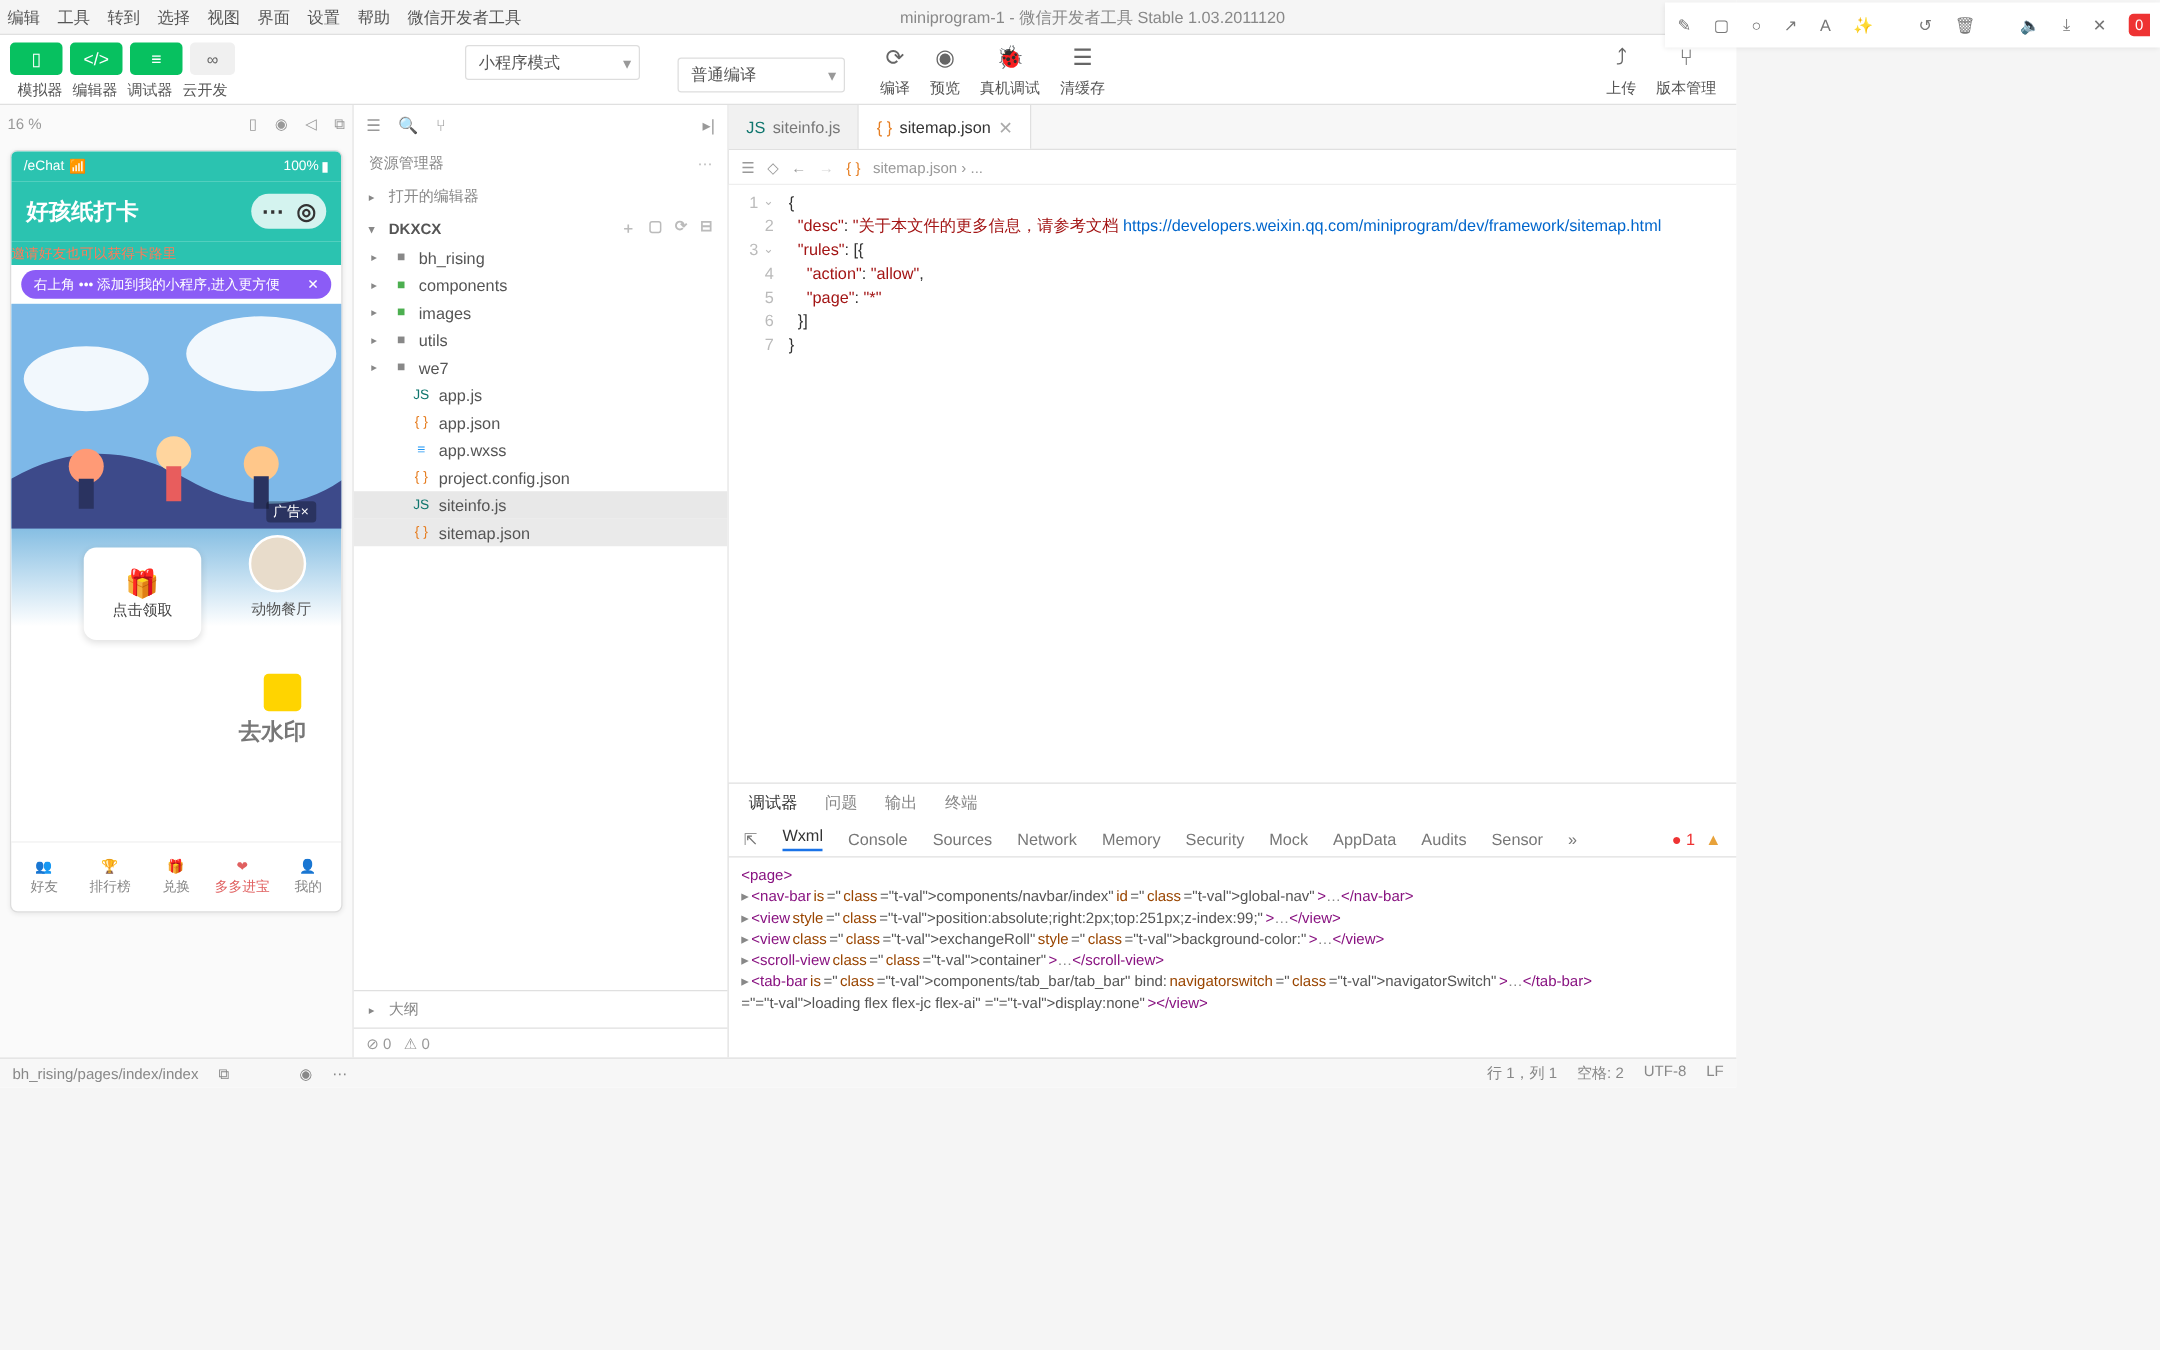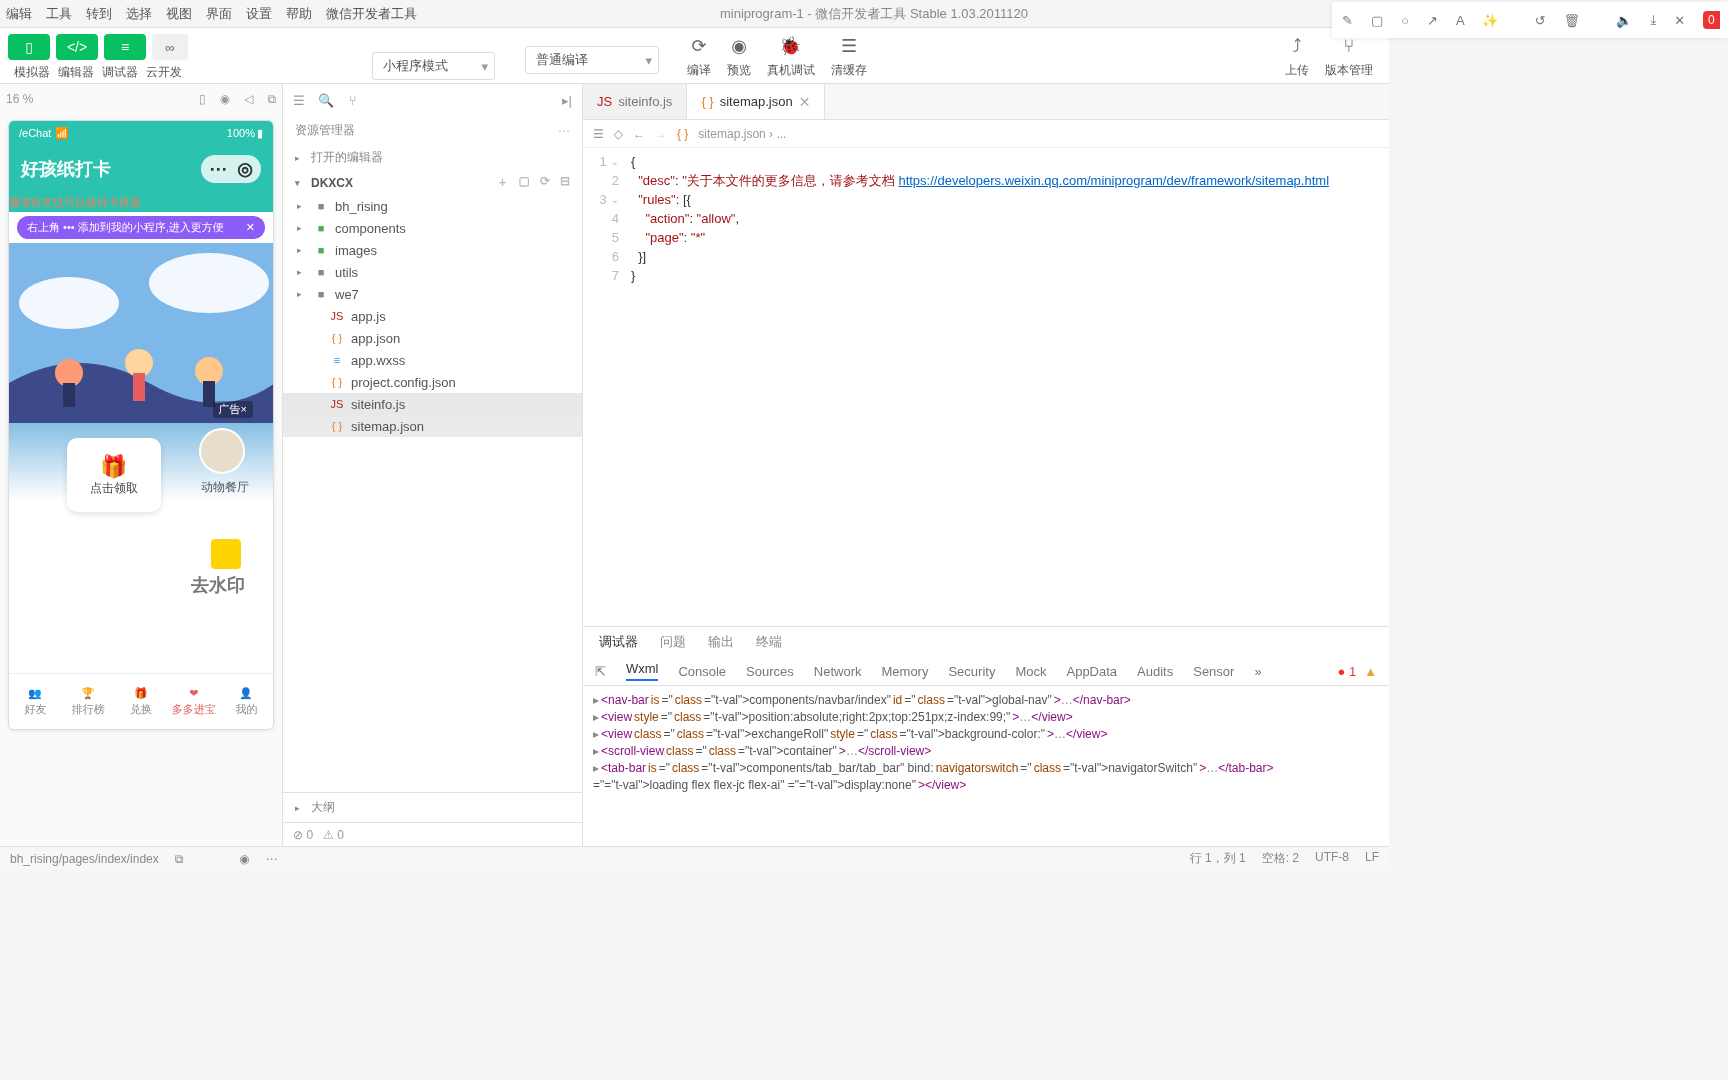--- a/index.html
+++ b/index.html
@@ -57,42 +57,42 @@
 .exp-header { font-size: 12px; color: #888; padding: 6px 12px; display: flex; align-items: center; }
 .exp-header .acts { margin-left: auto; color: #bbb; }
 .exp-sec { font-size: 12px; color: #888; padding: 4px 12px; display: flex; align-items: center; gap: 6px; }
 .tree { flex: 1; overflow: auto; font-size: 13px; }
 .tree-row { display: flex; align-items: center; height: 22px; padding-left: 14px; gap: 6px; cursor: default; }
 .tree-row.sel { background: #e8e8e8; }
 .tree-row.act { background: #eaeaea; }
 .tree-icon { width: 16px; display: inline-flex; justify-content: center; font-size: 11px; }
 .ft-folder { color: #888; }
 .ft-green { color: #4caf50; }
-.ft-js { color: #b91c1c; }
+.ft-js { color: #0f766e; }
 .ft-json { color: #e67e22; }
 .ft-css { color: #2196f3; }
 .caret { width: 10px; color: #888; font-size: 9px; }
 .exp-outline { border-top: 1px solid #e0e0e0; padding: 6px 12px; font-size: 12px; color: #888; display: flex; align-items: center; gap: 6px; }
 .exp-status { border-top: 1px solid #e0e0e0; height: 24px; display: flex; align-items: center; padding: 0 10px; font-size: 12px; color: #999; gap: 10px; }
 
 
 .edit-col { flex: 1; display: flex; flex-direction: column; min-width: 0; }
 .tabs { height: 36px; display: flex; align-items: stretch; border-bottom: 1px solid #e0e0e0; background: #f7f7f7; }
 .tab { display: flex; align-items: center; padding: 0 14px; gap: 6px; font-size: 13px; color: #777; border-right: 1px solid #e0e0e0; background: #f1f1f1; }
 .tab.active { background: #fff; color: #333; }
 .tab .close { color: #aaa; font-size: 14px; }
 .breadcrumb { height: 28px; display: flex; align-items: center; padding: 0 10px; gap: 10px; color: #999; font-size: 12px; border-bottom: 1px solid #eee; }
 .editor { flex: 1; display: flex; background: #fff; font-family: Consolas, "Courier New", monospace; font-size: 13px; overflow: auto; }
 .gutter { width: 48px; text-align: right; color: #bbb; padding: 4px 12px 4px 0; line-height: 19px; }
 .gutter .fold { font-size: 10px; color: #bbb; float: right; margin-left: 4px; }
 .code { padding: 4px 0; line-height: 19px; white-space: pre; }
 .tok-key { color: #a31515; }
 .tok-str { color: #a31515; }
 .tok-punc { color: #333; }
-.tok-link { color: #0066cc; text-decoration: underline; }
+.tok-link { color: #0066cc; }
 
 
 .devtools { border-top: 1px solid #e0e0e0; display: flex; flex-direction: column; }
 .dt-tabs1 { display: flex; gap: 22px; padding: 6px 16px; font-size: 13px; color: #888; }
 .dt-tabs1 .on { color: #333; }
 .dt-tabs2 { display: flex; align-items: center; gap: 20px; padding: 4px 12px; border-bottom: 1px solid #e0e0e0; font-size: 13px; color: #777; }
 .dt-tabs2 .on { color: #333; border-bottom: 2px solid #1a73e8; padding-bottom: 3px; }
 .dt-tabs2 .warn { margin-left: auto; display: flex; gap: 8px; align-items: center; }
 .dt-body { display: flex; height: 160px; }
 .dt-dom { flex: 1; padding: 6px 10px; font-family: Consolas, monospace; font-size: 12px; color: #555; line-height: 17px; overflow: auto; }
@@ -147,21 +147,21 @@
       </div>
       <div class="tb-labels">
         <span>模拟器</span>
         <span>编辑器</span>
         <span>调试器</span>
         <span>云开发</span>
       </div>
     </div>
 
     <div style="width:180px"></div>
-    <div class="tb-select" style="width:123px;margin-top:18px">小程序模式</div>
+    <div class="tb-select" style="width:140px;margin-top:2px">小程序模式</div>
     <div style="width:30px"></div>
     <div class="tb-select" style="width:134px;margin-top:12px">普通编译</div>
     <div style="width:20px"></div>
 
     <div class="tb-col">
         <div class="icn">⟳</div>
         <span>编译</span>
       </div>
     <div class="tb-col">
         <div class="icn">◉</div>
@@ -422,20 +422,23 @@
           <span>Audits</span>
           <span>Sensor</span>
           <span>»</span>
           <span class="warn">
             <span style="color:#e33">● <span>1</span></span>
             <span style="color:#e8a23a">▲</span>
           </span>
         </div>
         <div class="dt-body">
           <div class="dt-dom" id="domtree">
+              <div class="row">
+                <span class="t-tag">&lt;page&gt;</span>
+              </div>
               <div class="row"><span style="color:#888">▸</span> <span class="t-tag">&lt;nav-bar</span> <span class="t-attr">is</span>="<span <span="" class="t-attr">class</span>="t-val"&gt;components/navbar/index" <span class="t-attr">id</span>="<span <span="" class="t-attr">class</span>="t-val"&gt;global-nav"<span class="t-tag">&gt;<span class="t-ellipsis">…</span>&lt;/nav-bar&gt;</span></div>
               <div class="row"><span style="color:#888">▸</span> <span class="t-tag">&lt;view</span> <span class="t-attr">style</span>="<span <span="" class="t-attr">class</span>="t-val"&gt;position:absolute;right:2px;top:251px;z-index:99;"<span class="t-tag">&gt;<span class="t-ellipsis">…</span>&lt;/view&gt;</span></div>
               <div class="row"><span style="color:#888">▸</span> <span class="t-tag">&lt;view</span> <span class="t-attr">class</span>="<span <span="" class="t-attr">class</span>="t-val"&gt;exchangeRoll" <span class="t-attr">style</span>="<span <span="" class="t-attr">class</span>="t-val"&gt;background-color:"<span class="t-tag">&gt;<span class="t-ellipsis">…</span>&lt;/view&gt;</span></div>
               <div class="row"><span style="color:#888">▸</span> <span class="t-tag">&lt;scroll-view</span> <span class="t-attr">class</span>="<span <span="" class="t-attr">class</span>="t-val"&gt;container"<span class="t-tag">&gt;<span class="t-ellipsis">…</span>&lt;/scroll-view&gt;</span></div>
               <div class="row"><span style="color:#888">▸</span> <span class="t-tag">&lt;tab-bar</span> <span class="t-attr">is</span>="<span <span="" class="t-attr">class</span>="t-val"&gt;components/tab_bar/tab_bar" bind:<span class="t-attr">navigatorswitch</span>="<span <span="" class="t-attr">class</span>="t-val"&gt;navigatorSwitch"<span class="t-tag">&gt;<span class="t-ellipsis">…</span>&lt;/tab-bar&gt;</span></div>
               <div class="row">  ="="t-val"&gt;loading flex flex-jc flex-ai" ="="t-val"&gt;display:none"<span class="t-tag">&gt;&lt;/view&gt;</span></div>
             </div>
         </div>
       </div>
     </div>

